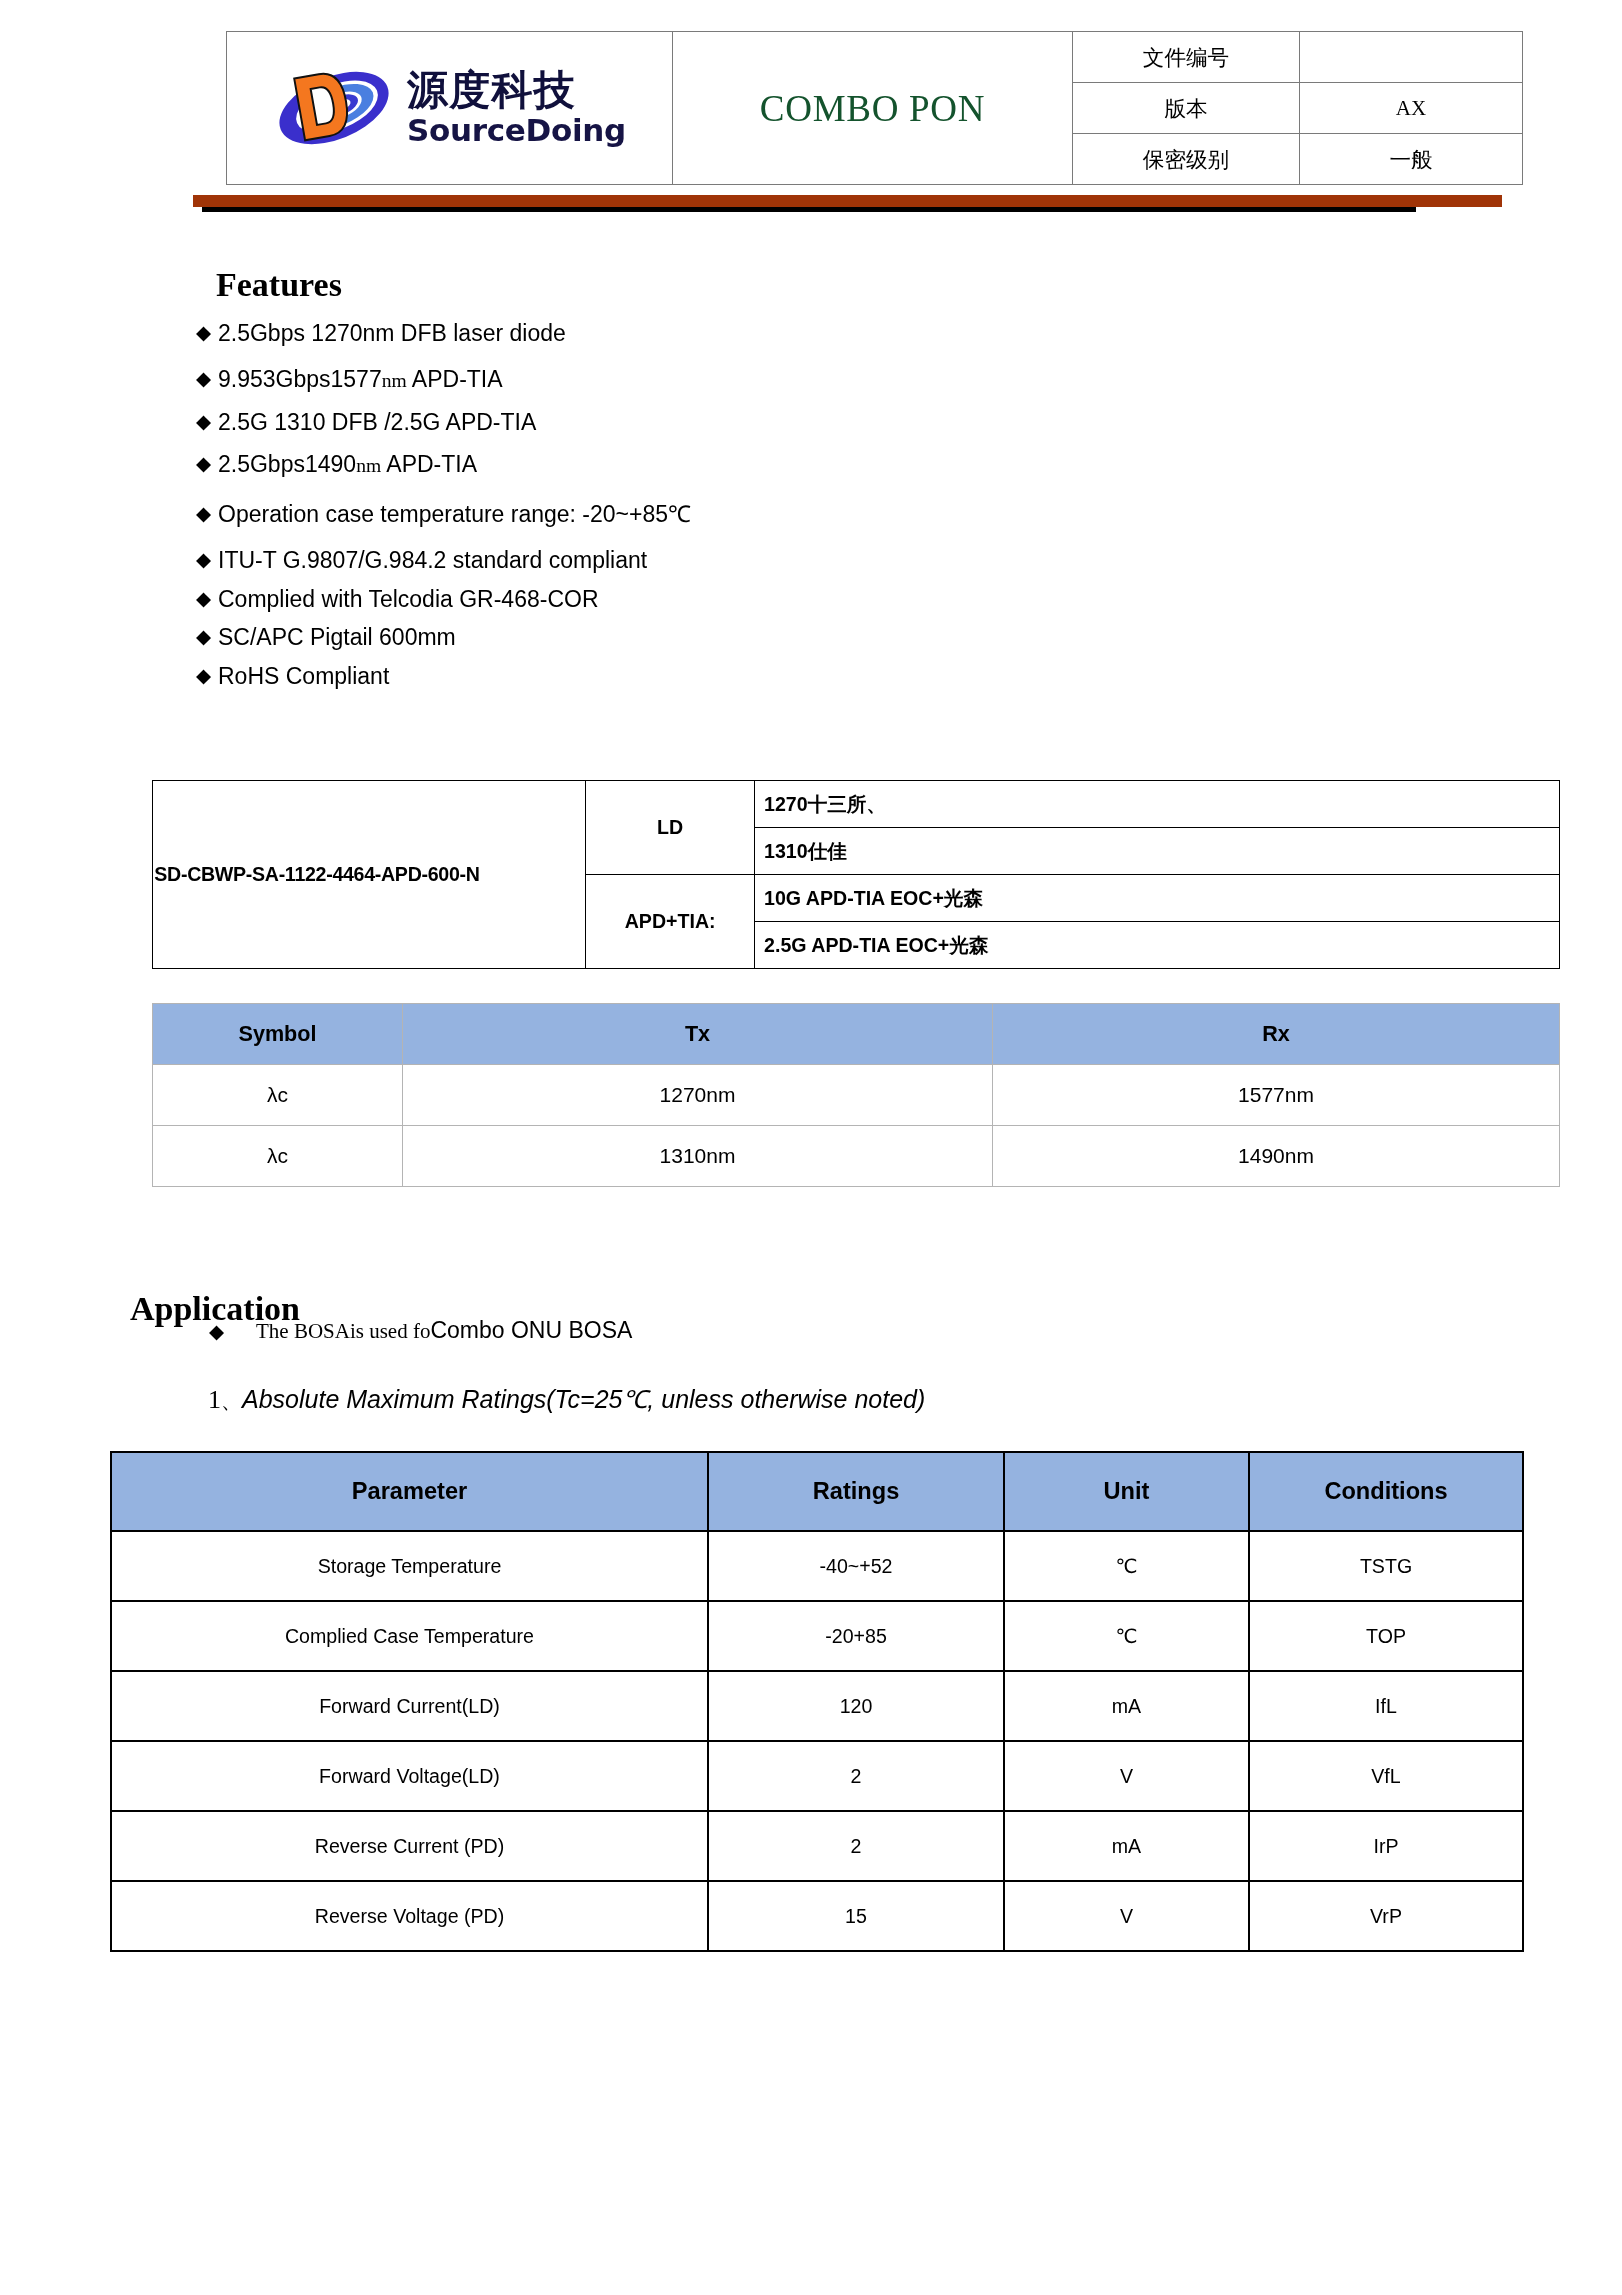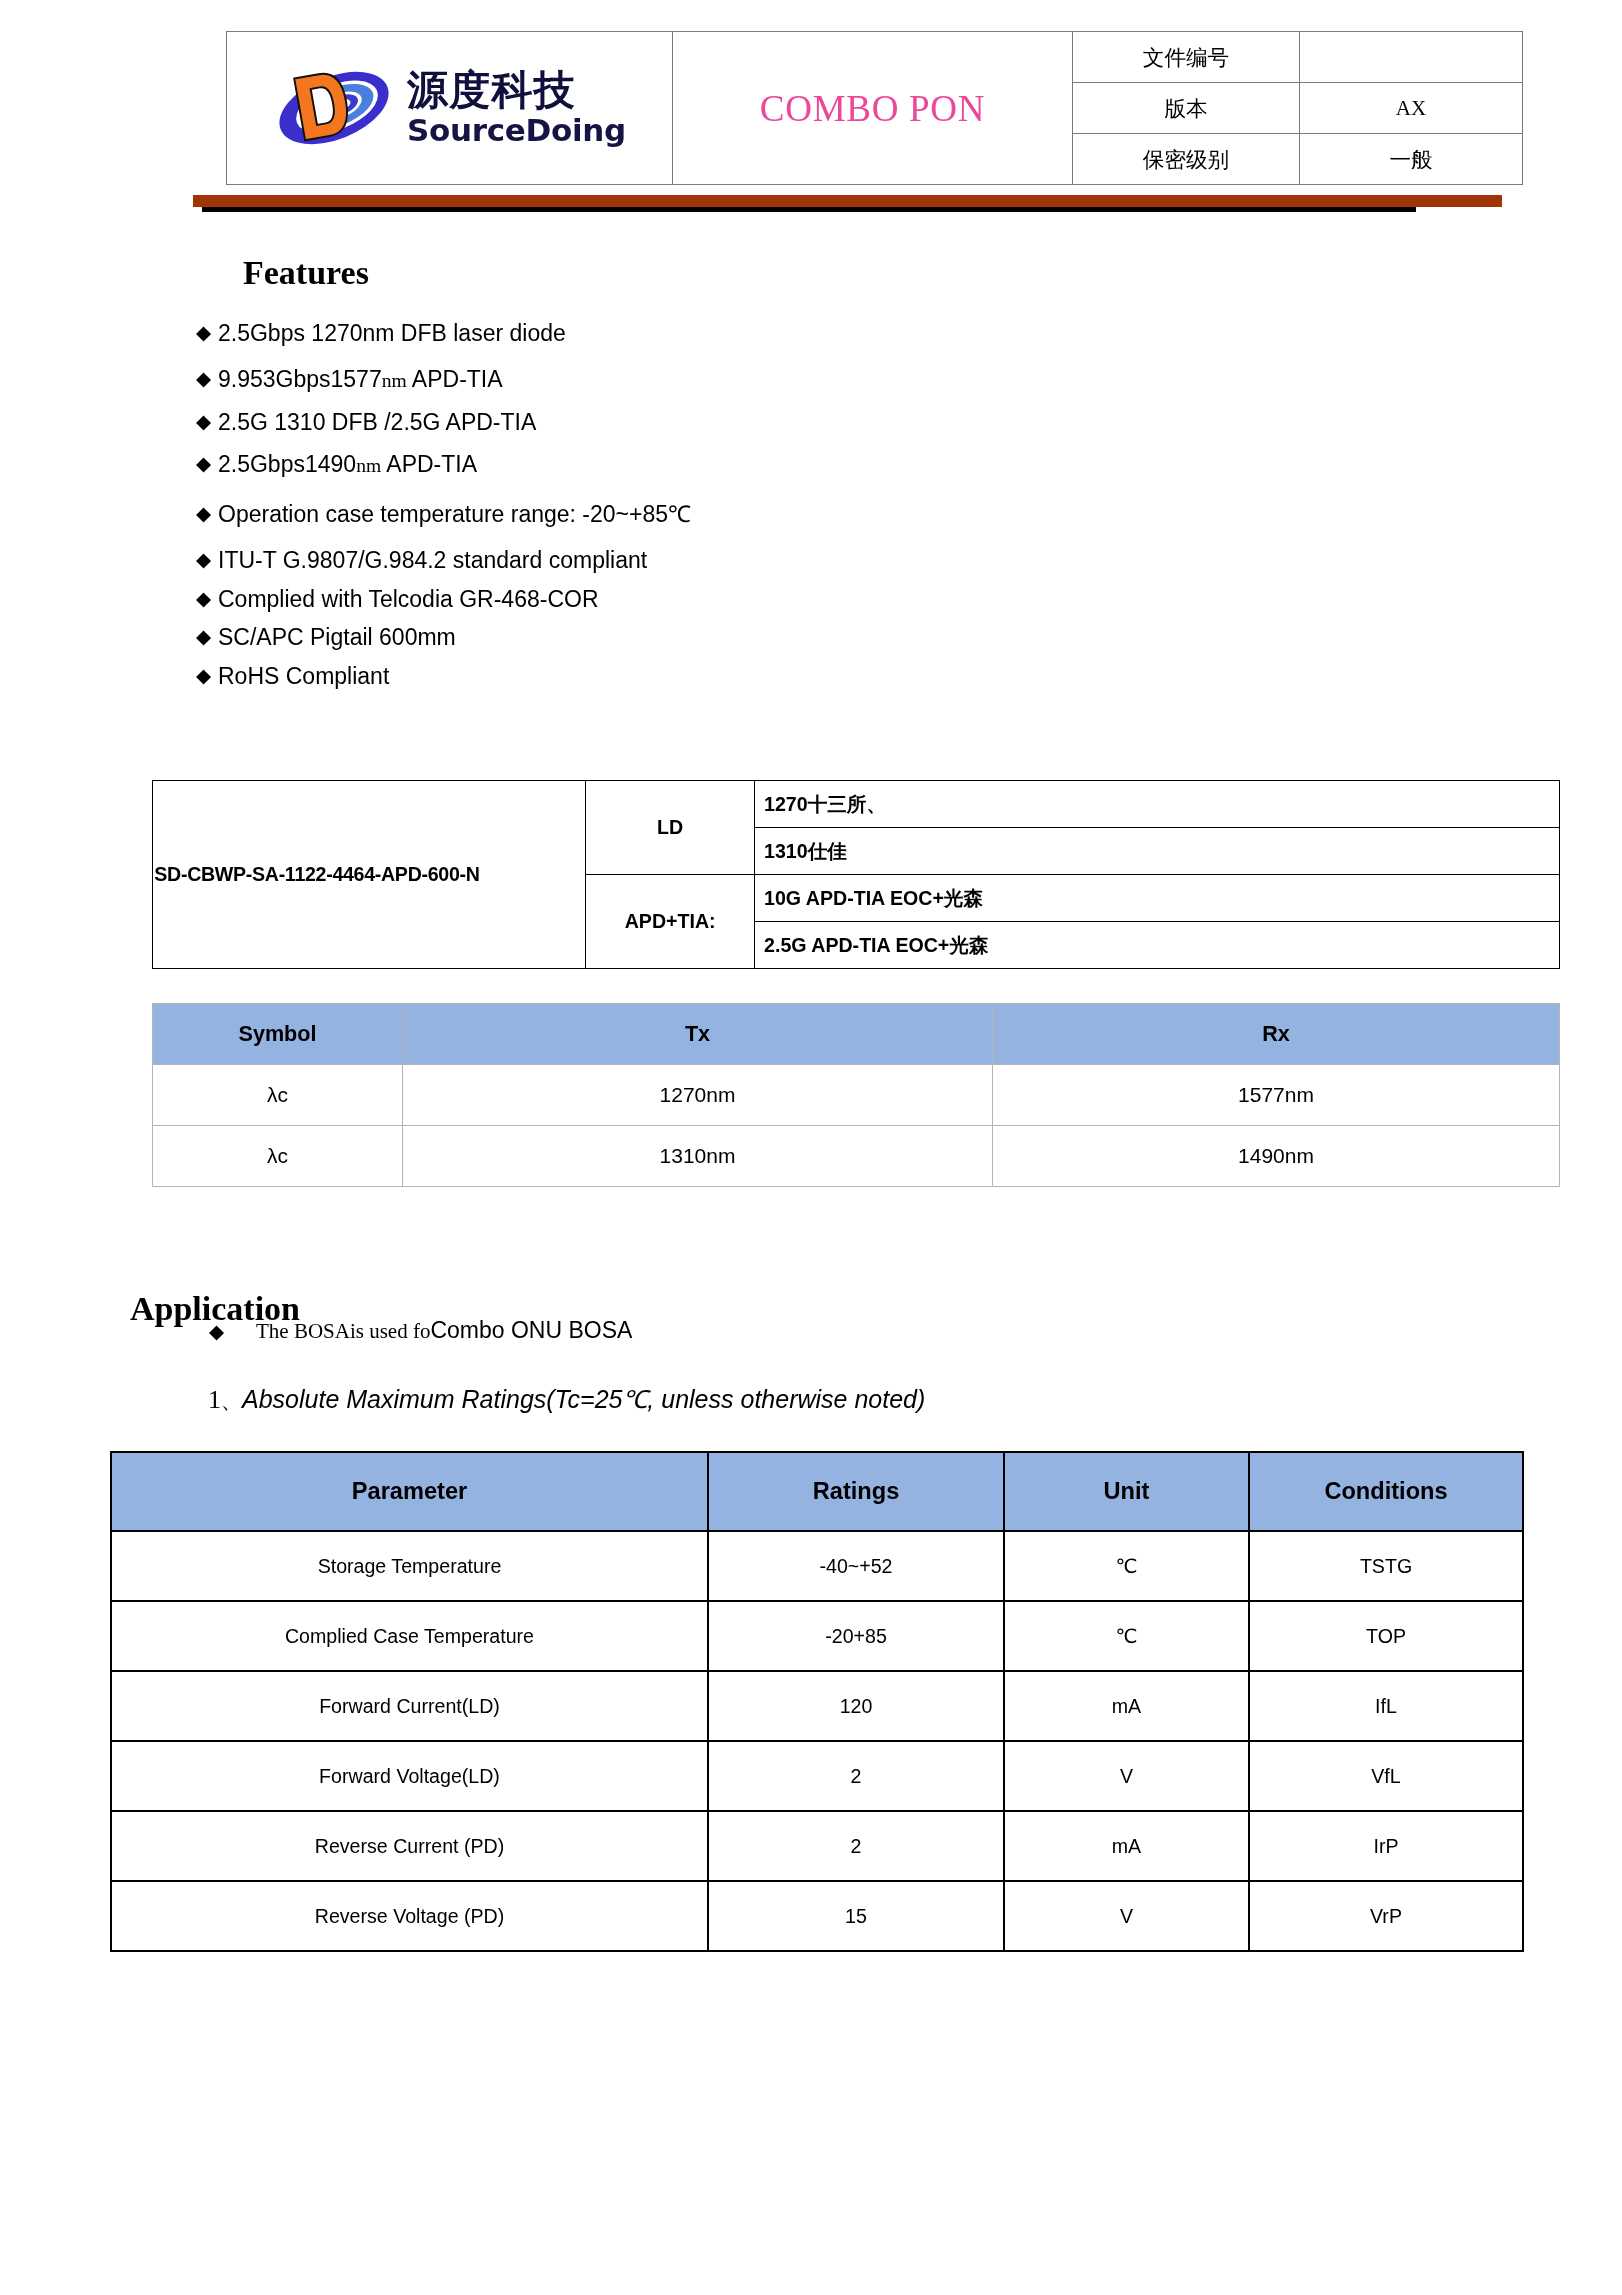--- a/index.html
+++ b/index.html
@@ -43,21 +43,21 @@
   }
   .hdr-logo-cell { width: 445px; height: 152px; text-align: center; }
   .hdr-title-cell { width: 399px; text-align: center; }
   .hdr-lbl-cell { width: 226px; text-align: center; height: 50px; }
   .hdr-val-cell { width: 222px; text-align: center; }
 
   .hdr-title {
     font-family: "Liberation Serif", serif;
     font-size: 37px;
     letter-spacing: 0.7px;
-    color: #ec4899;
+    color: #14532d;
   }
   .hdr-cn {
     font-family: "DejaVu Sans", sans-serif;
     font-size: 21.6px;
     color: #000;
   }
   .hdr-val {
     font-family: "Liberation Serif", serif;
     font-size: 21px;
   }
@@ -353,21 +353,21 @@
           <span class="hdr-val-cn">一般</span>
         </td>
       </tr>
     </tbody>
       </table>
   </div>
 
   <div class="rust-bar"></div>
   <div class="rust-shadow"></div>
 
-  <div class="sec-heading" style="left:216px; top:254px;margin-left:27px;">Features</div>
+  <div class="sec-heading" style="left:216px; top:266px;">Features</div>
 
   <div class="features">
     <div class="feat-row" style="margin-bottom:22px;">
       <span class="feat-bullet">◆</span>
       <span class="feat-text"><span>2.5Gbps 1270nm DFB laser diode</span></span>
     </div>
     <div class="feat-row" style="margin-bottom:18.3px;">
       <span class="feat-bullet">◆</span>
       <span class="feat-text"><span>9.953Gbps1577</span><span class="nm">nm</span><span> APD-TIA</span></span>
     </div>

